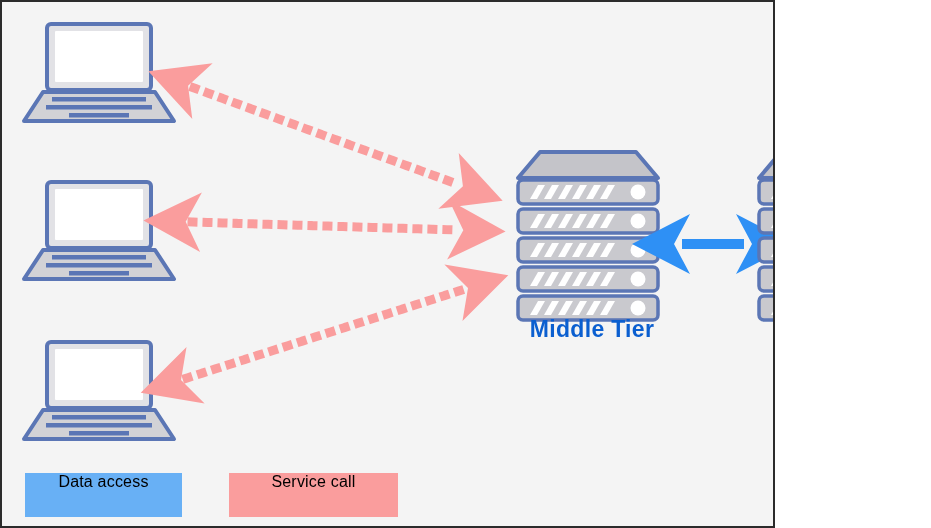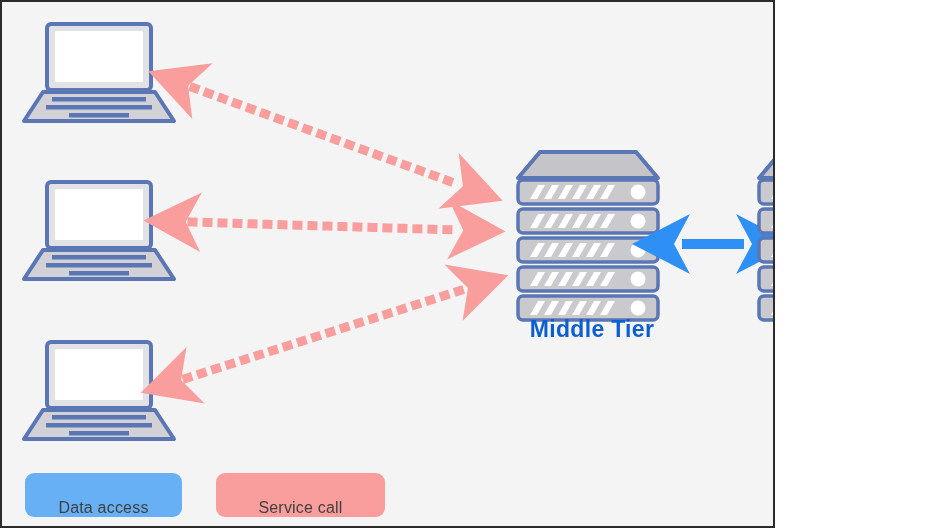--- a/index.html
+++ b/index.html
@@ -21,37 +21,37 @@
     position: absolute;
     left: 0; top: 0;
     width: 931px;
     height: 528px;
   }
   svg.layer { display: block; }
 
   .legend-box {
     position: absolute;
     display: flex;
-    align-items: flex-end;
+    align-items: flex-start;
     justify-content: center;
-    border-radius: 9px;
+    border-radius: 0;
     font-size: 16px;
-    color: #404040;
+    color: #000000;
     letter-spacing: 0.2px;
     user-select: none;
   }
   #legend-data-access {
     left: 23px;
     top: 471px;
     width: 157px;
     height: 44px;
     background: #68B0F5;
   }
   #legend-service-call {
-    left: 214px;
+    left: 227px;
     top: 471px;
     width: 169px;
     height: 44px;
     background: #FA9D9D;
   }
 
   .tier-label {
     position: absolute;
     left: 500px;
     top: 314px;

